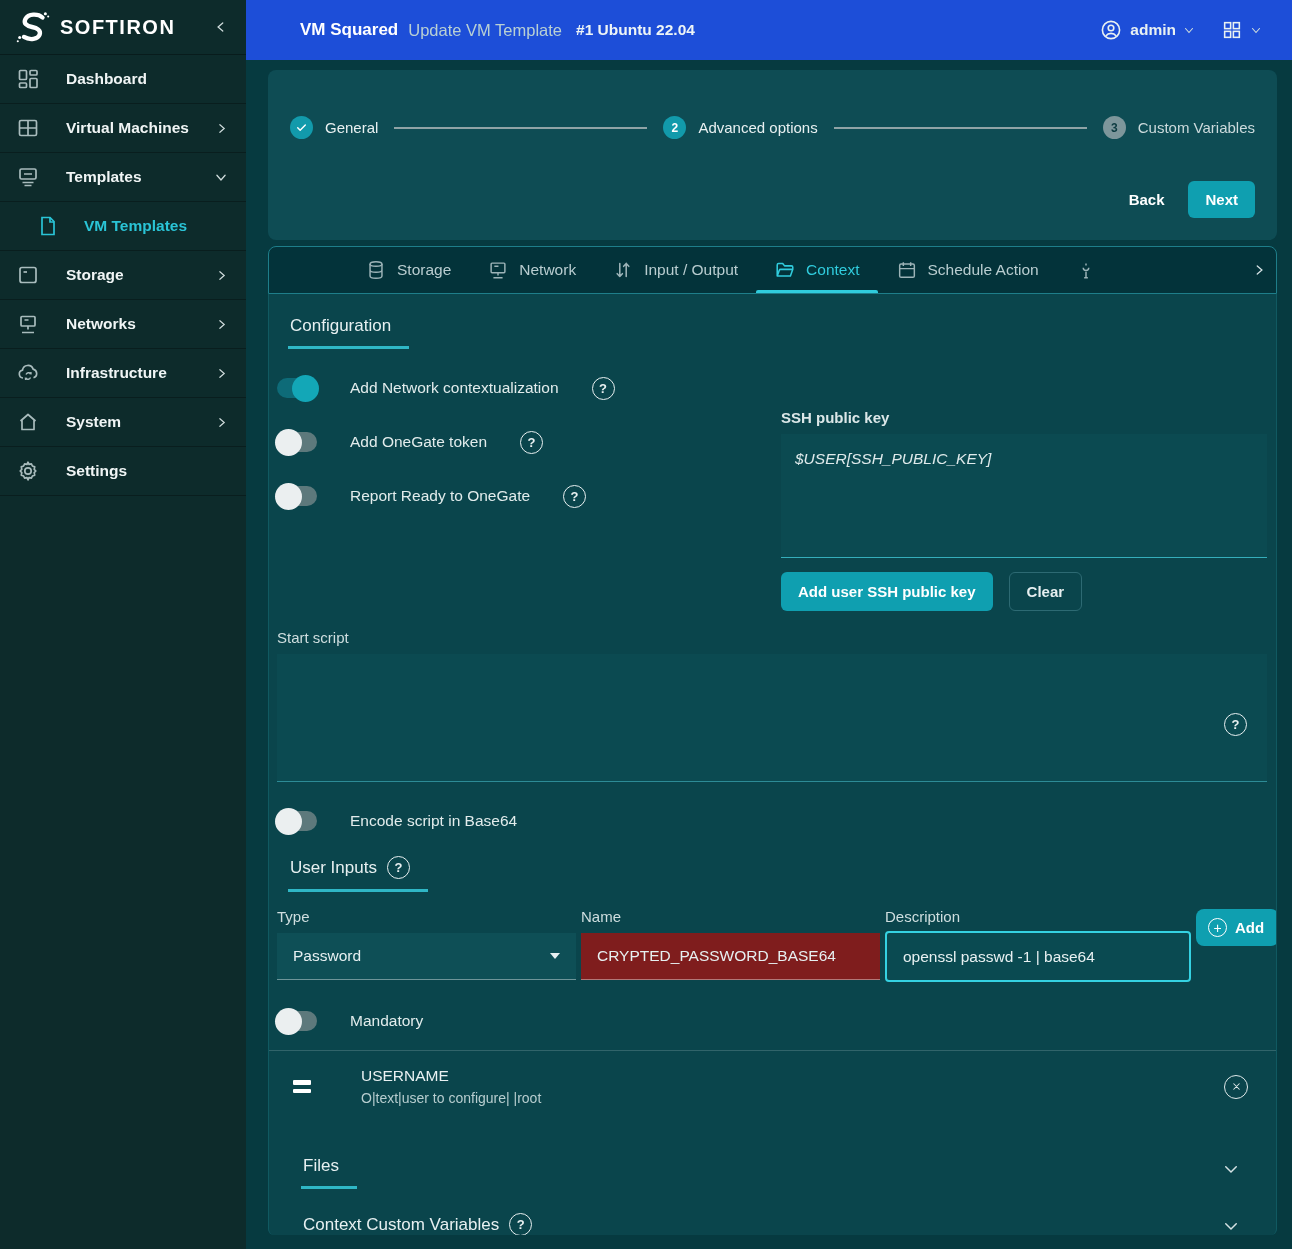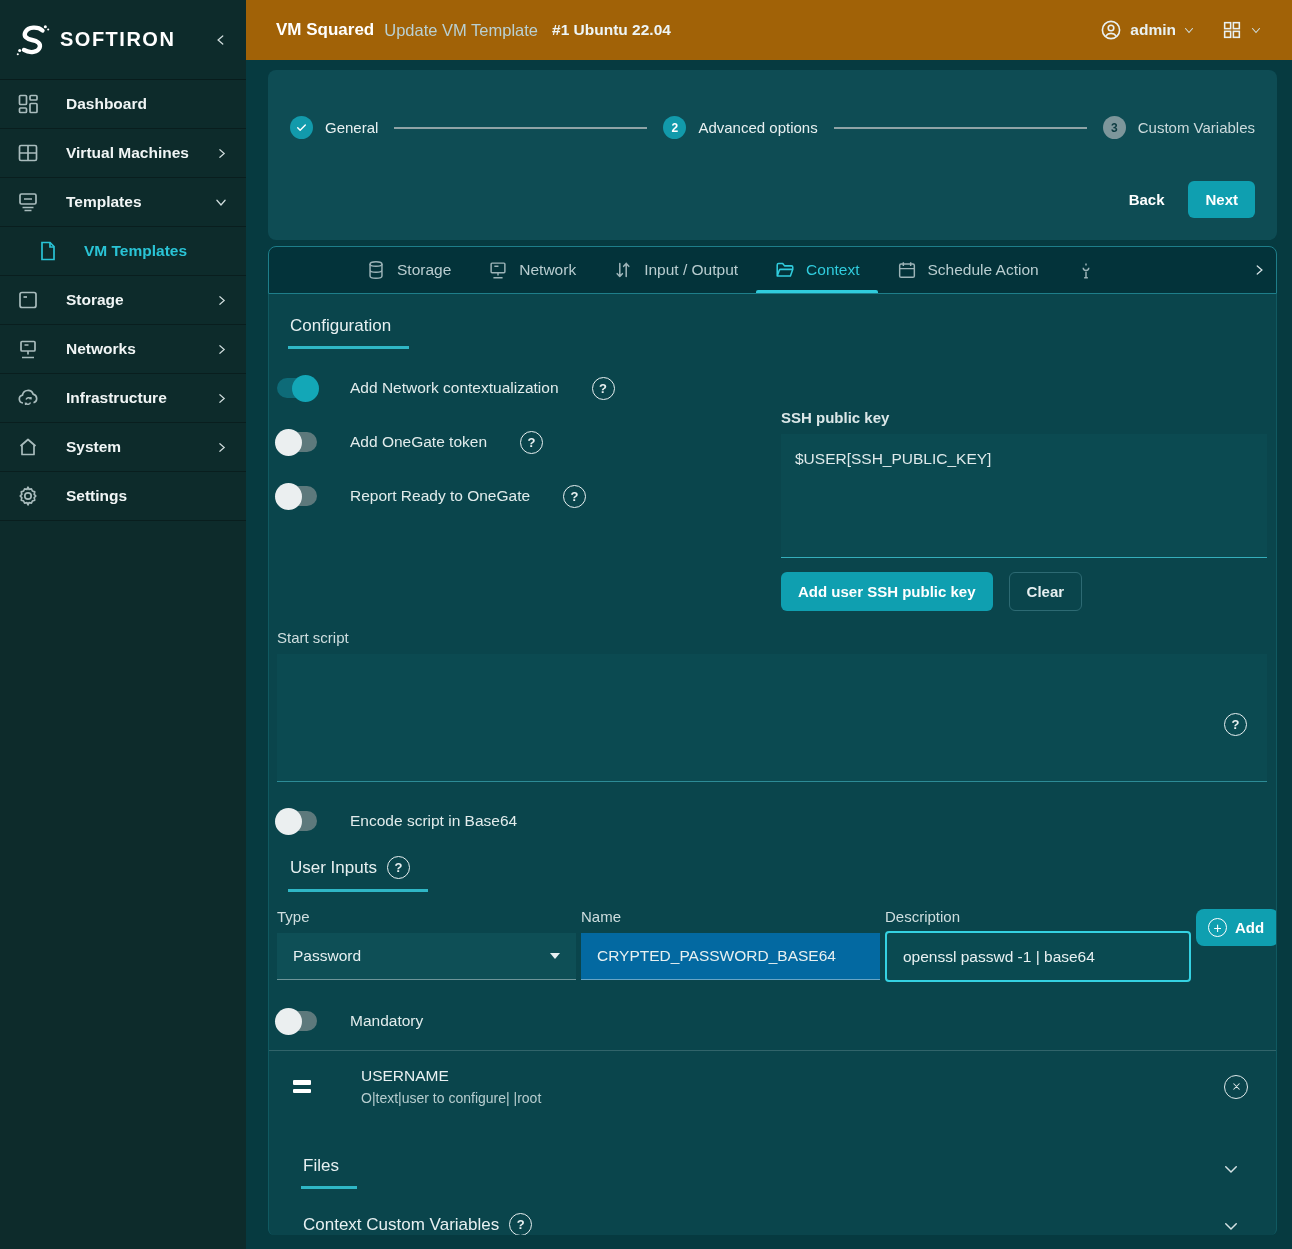--- a/index.html
+++ b/index.html
@@ -10,42 +10,42 @@
     -webkit-font-smoothing:antialiased;
   }
   svg { display:block; }
 
   
   .sidebar {
     position:fixed; left:0; top:0; width:246px; height:1249px;
     background:#0d2b2b; z-index:10;
   }
   .logo-row {
-    height:80px; display:flex; align-items:center; padding:0 18px 0 14px;
+    height:55px; display:flex; align-items:center; padding:0 18px 0 14px;
     border-bottom:1px solid rgba(0,0,0,.35);
   }
   .logo-mark { width:38px; height:38px; }
   .logo-text { color:#fff; font-weight:bold; font-size:20px; letter-spacing:1.5px; margin-left:8px; flex:1; }
   .collapse-btn { color:#cfdcdc; cursor:pointer; }
   .nav-item {
     height:49px; display:flex; align-items:center; padding:0 18px 0 16px;
     border-bottom:1px solid rgba(0,0,0,.3); cursor:pointer;
   }
   .nav-item .ic { width:24px; height:24px; color:#a9bcbd; margin-right:26px; flex:none; }
   .nav-item .lbl { color:#f0f5f5; font-size:15.5px; font-weight:600; flex:1; }
   .nav-item .chev { color:#cfdcdc; flex:none; }
   .nav-item.sub { padding-left:36px; }
   .nav-item.sub .ic { margin-right:24px; color:#2ac4d6; }
   .nav-item.sub .lbl { color:#2ac4d6; }
 
   
   .main { margin-left:246px; }
   .topbar {
-    height:60px; background:#a16207; display:flex; align-items:center;
-    padding:0 30px 0 30px;
+    height:60px; background:#1d4ed8; display:flex; align-items:center;
+    padding:0 30px 0 54px;
   }
   .topbar .app { color:#fff; font-weight:bold; font-size:17px; }
   .topbar .pg { color:#b9d0d3; font-size:16.5px; margin-left:10px; }
   .topbar .subj { color:#eef5f6; font-size:15.5px; font-weight:600; margin-left:14px; }
   .topbar .spacer { flex:1; }
   .menu-chip { display:flex; align-items:center; gap:7px; color:#e9f1f2; cursor:pointer; }
   .menu-chip .uname { font-weight:600; font-size:15.5px; }
   .topbar .gap24 { width:26px; }
 
   .page { padding:10px 15px 14px 22px; height:900px; }
@@ -129,21 +129,21 @@
     display:flex; align-items:center; justify-content:center;
     font-size:13px; font-weight:bold; color:#e8f0f1; flex:none; cursor:pointer;
   }
 
   .field-label { font-size:15px; color:#cfdedf; margin-bottom:8px; }
   .ssh-col { padding-top:2px;margin-top:32px; }
   .ssh-col .field-label { font-weight:600; color:#dbe7e8; }
   textarea.box, .boxarea {
     width:100%; background:#0b4a51; border:none; border-bottom:1px solid #35aebb;
     color:#dfeaeb; font-size:15.5px; font-family:inherit; resize:none;
-    padding:16px 14px; outline:none;
+    padding:16px 14px; outline:none;font-style:italic;
   }
   .ssh-col textarea.box { height:124px; }
   .ssh-actions { display:flex; gap:16px; margin-top:10px; }
   .btn-outline {
     background:transparent; border:1px solid #2d6a73; border-radius:6px;
     color:#e6eff0; font-weight:bold; font-size:15px; padding:10px 17px; cursor:pointer; font-family:inherit;
   }
 
   .script-block { margin:18px 9px 0 8px; position:relative; }
   .script-block textarea.box { height:128px; border-bottom:1px solid #2d8b96; }
@@ -157,21 +157,21 @@
     column-gap:5px; margin:16px 9px 0 8px; align-items:start;
   }
   .fld .control { height:47px; }
   .select {
     background:#0e4f56; border-bottom:1px solid rgba(255,255,255,.4);
     display:flex; align-items:center; justify-content:space-between;
     padding:0 16px; color:#e7f0f1; font-size:15.5px; cursor:pointer;
   }
   .caret { width:0; height:0; border-left:5px solid transparent; border-right:5px solid transparent; border-top:6px solid #e7f0f1; }
   input.txt {
-    width:100%; height:47px; background:#0369a1; border:none;
+    width:100%; height:47px; background:#7f1d1d; border:none;
     border-bottom:1px solid rgba(255,255,255,.4); color:#e7f0f1;
     font-size:15.5px; padding:0 16px; font-family:inherit; outline:none;
   }
   input.txt.focused {
     border:2px solid #35d2e2; border-radius:4px; background:#0a4a51; height:51px; margin-top:-2px;
   }
   .add-wrap { display:flex; justify-content:flex-end; padding-top:1px; }
   .btn-add {
     display:flex; align-items:center; gap:8px; background:#0f9fb0; border:none;
     color:#fff; font-weight:bold; font-size:15px; padding:9px 15px 9px 12px;

